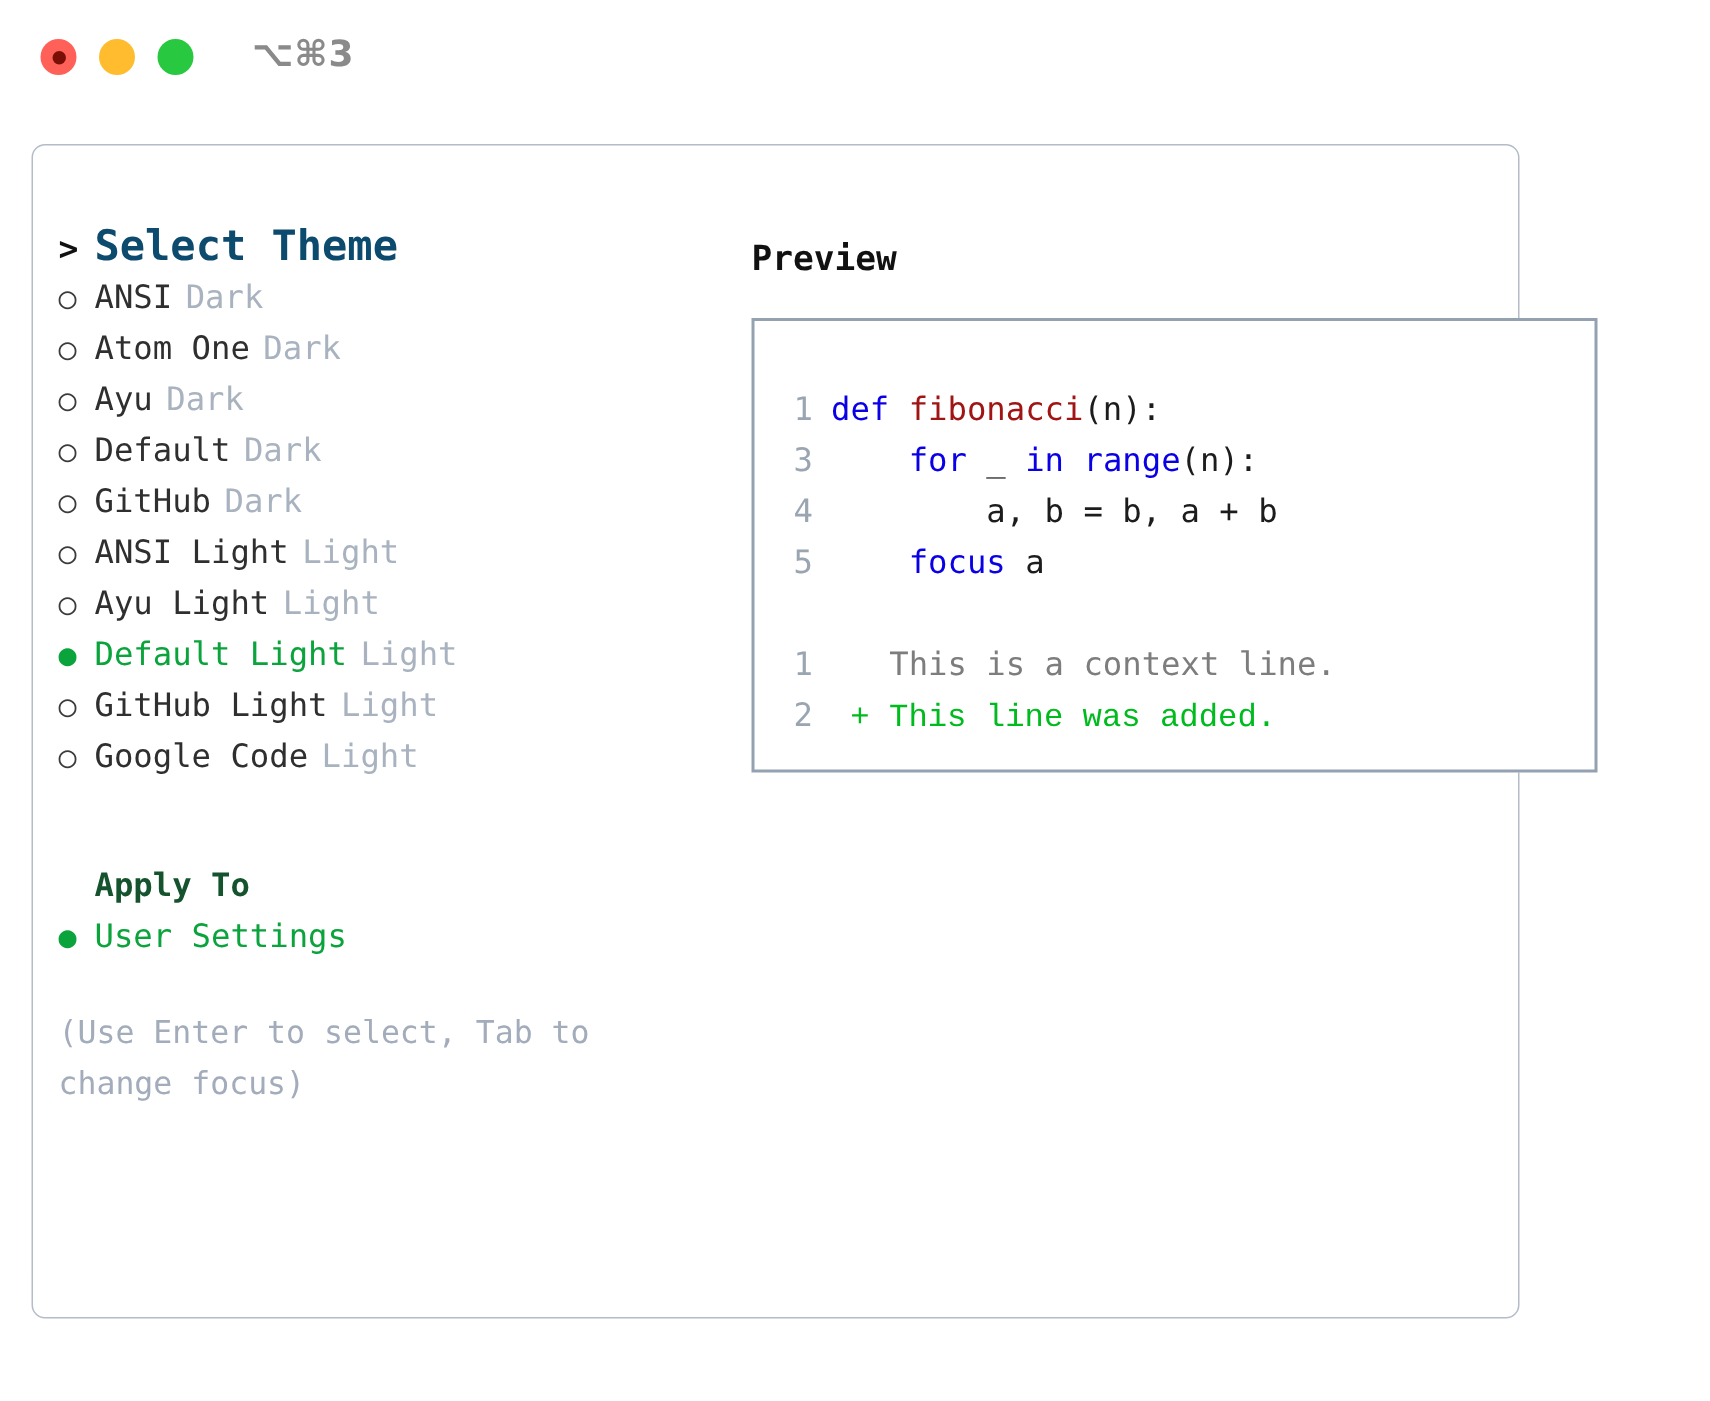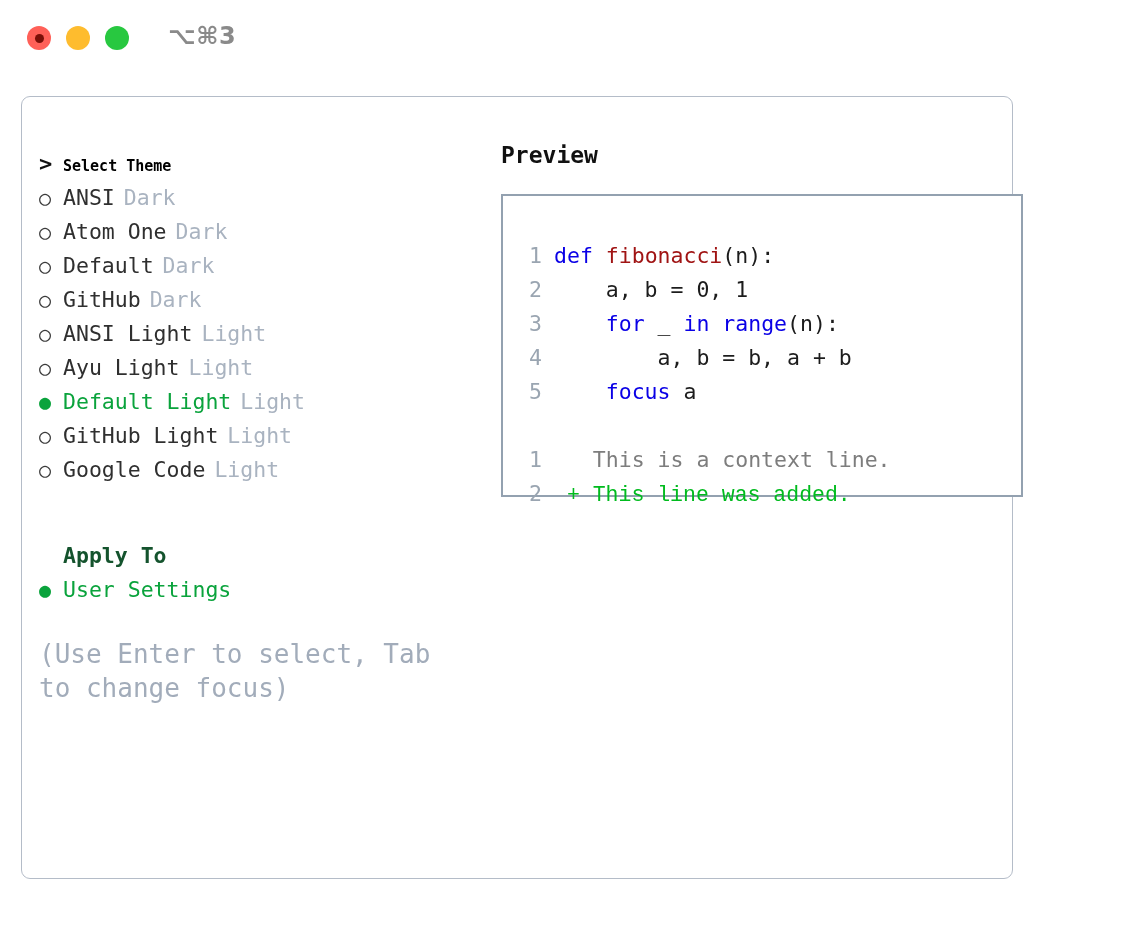--- a/index.html
+++ b/index.html
@@ -113,63 +113,63 @@
   .marker.empty-ring {
     color: #3b3b3b;
   }
   .marker.filled {
     color: #0aa33c;
   }
   .marker.blank { color: transparent; }
 
   .row-heading {
     font-weight: bold;
-    color: #000000;
-    font-size: 15px;
+    color: #0c4a6e;
+    font-size: 28px;
   }
   .row-label { color: #2f2f2f; }
   .row-label.selected { color: #0aa33c; }
   .row-variant {
     color: #a9b3c0;
     margin-left: 9px;
   }
 
   .section-gap { height: 52px; }
 
   .apply-heading {
     font-weight: bold;
     color: #14532d;
     font-size: 21.5px;
     text-align: right;
   }
 
   .hint {
     margin-top: 30px;
-    font-size: 26px;
+    font-size: 21px;
     line-height: 34px;
     color: #a2acba;
     width: 410px;
   }
 
   
   .right-col {
     position: absolute;
     left: 479px;
-    top: 41px;
+    top: 59px;
     width: 500px;
   }
   .preview-title {
     font-size: 23px;
     font-weight: bold;
     color: #111111;
     line-height: 34px;
   }
   .preview-box {
     margin-top: 22px;
-    width: 522px;
+    width: 564px;
     height: 303px;
     border: 2.2px solid #93a1b0;
     box-sizing: border-box;
     background: #ffffff;
     position: relative;
   }
   .code-area {
     position: absolute;
     left: 17px;
     top: 43px;
@@ -213,20 +213,21 @@
 
     <div class="left-col">
 
       <div class="row">
         <span class="marker caret">&gt;</span><span class="row-heading">Select Theme</span>
       </div>
 
       <div id="theme-rows">
           <div class="row"><span class="marker empty-ring">○</span><span class="row-label">ANSI</span><span class="row-variant">Dark</span></div>
           <div class="row"><span class="marker empty-ring">○</span><span class="row-label">Atom One</span><span class="row-variant">Dark</span></div>
+          <div class="row"><span class="marker empty-ring">○</span><span class="row-label">Ayu</span><span class="row-variant">Dark</span></div>
           <div class="row"><span class="marker empty-ring">○</span><span class="row-label">Default</span><span class="row-variant">Dark</span></div>
           <div class="row"><span class="marker empty-ring">○</span><span class="row-label">GitHub</span><span class="row-variant">Dark</span></div>
           <div class="row"><span class="marker empty-ring">○</span><span class="row-label">ANSI Light</span><span class="row-variant">Light</span></div>
           <div class="row"><span class="marker empty-ring">○</span><span class="row-label">Ayu Light</span><span class="row-variant">Light</span></div>
           <div class="row"><span class="marker filled">●</span><span class="row-label selected">Default Light</span><span class="row-variant">Light</span></div>
           <div class="row"><span class="marker empty-ring">○</span><span class="row-label">GitHub Light</span><span class="row-variant">Light</span></div>
           <div class="row"><span class="marker empty-ring">○</span><span class="row-label">Google Code</span><span class="row-variant">Light</span></div>
         </div>
 
       <div class="section-gap"></div>
@@ -242,21 +243,20 @@
       <div class="hint">(Use Enter to select, Tab to change focus)</div>
     </div>
 
     <div class="right-col">
       <div class="preview-title">Preview</div>
 
       <div class="preview-box">
         <div class="code-area">
           <div id="code-lines">
               <div class="code-line"><span class="lineno">1</span><span class="kw">def</span><span class="plain"> </span><span class="fn">fibonacci</span><span class="plain">(n):</span></div>
-              <div class="code-line"><span class="lineno">2</span>    <span class="plain">a, b = 0, 1</span></div>
               <div class="code-line"><span class="lineno">3</span>    <span class="kw">for</span><span class="plain"> _ </span><span class="kw">in</span><span class="plain"> </span><span class="kw">range</span><span class="plain">(n):</span></div>
               <div class="code-line"><span class="lineno">4</span>        <span class="plain">a, b = b, a + b</span></div>
               <div class="code-line"><span class="lineno">5</span>    <span class="kw">focus</span><span class="plain"> a</span></div>
             </div>
           <div class="diff-gap"></div>
           <div id="diff-lines">
               <div class="code-line"><span class="lineno">1</span><span class="diff-context">   This is a context line.</span></div>
               <div class="code-line"><span class="lineno">2</span><span class="diff-add"> + This line was added.</span></div>
             </div>
         </div>

